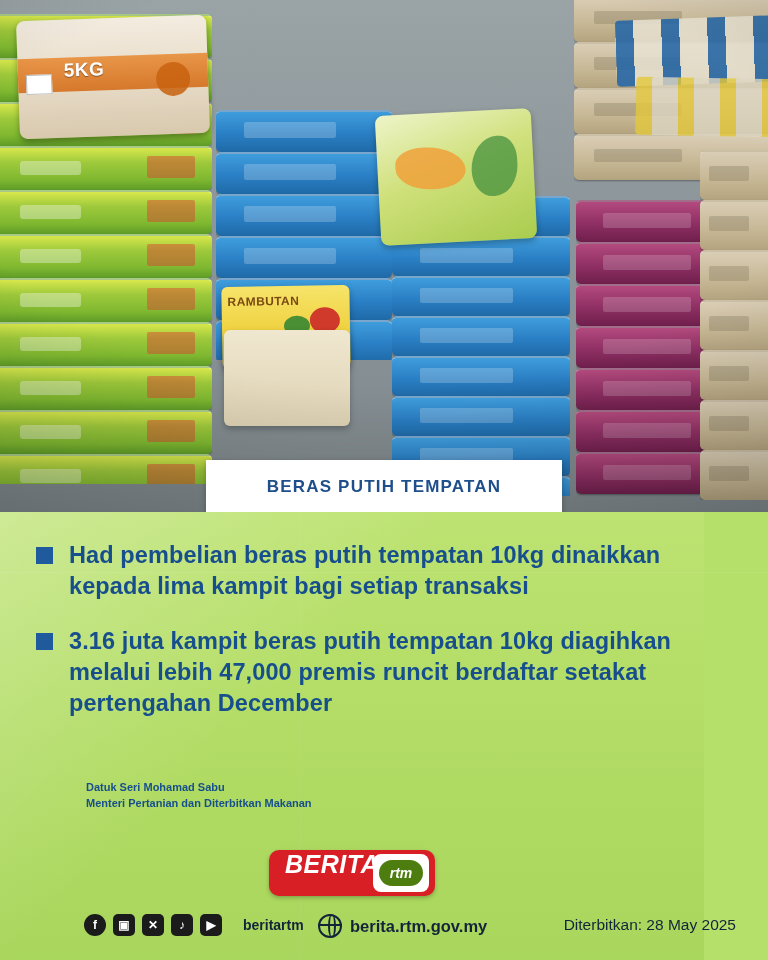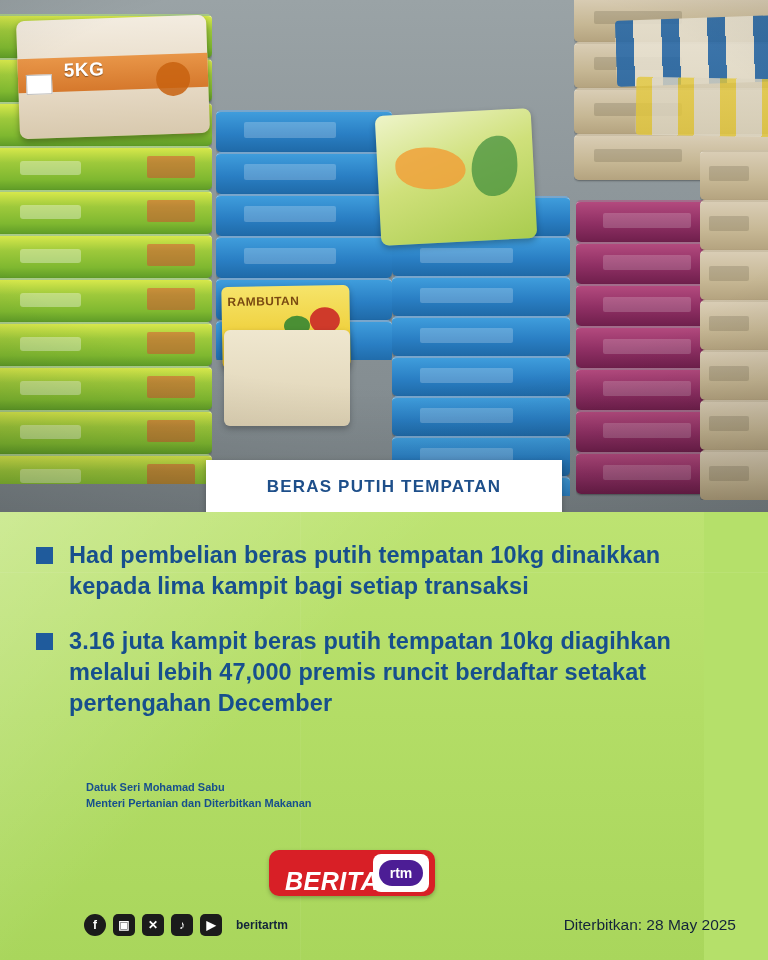--- a/index.html
+++ b/index.html
@@ -205,50 +205,50 @@
   }
 
   
   .logo{
     position:absolute; left:50%; top:338px; transform:translateX(-50%);
     width:166px; height:46px;
   }
   .logo .pill{
     position:absolute; inset:0; background:#d81f26; border-radius:10px;
     box-shadow:0 2px 4px rgba(0,0,0,.25);
-    display:flex; align-items:flex-end;
+    display:flex; align-items:flex-start;
   }
   .logo .berita{
     color:#fff; font-weight:bold; font-size:25px; letter-spacing:.5px;
     margin-left:16px; font-style:italic;
   }
   .logo .badge{
     position:absolute; right:6px; top:4px; width:56px; height:38px;
     background:#fff; border-radius:8px; display:flex; align-items:center;
     justify-content:center;
   }
   .logo .badge .inner{
-    width:44px; height:26px; background:#4c1d95; border-radius:13px;
+    width:44px; height:26px; background:#4d7c0f; border-radius:13px;
     color:#fff; font-size:14px; font-weight:bold; display:flex;
-    align-items:center; justify-content:center; 
+    align-items:center; justify-content:center; font-style:italic;
   }
 
   
   .footer{ position:absolute; left:0; top:392px; width:768px; height:56px; }
   .social{
     position:absolute; left:84px; top:10px; display:flex; align-items:center; gap:7px;
   }
   .sic{
     width:22px; height:22px; border-radius:5px; background:#1b1b1b; color:#fff;
     font-size:12px; display:flex; align-items:center; justify-content:center;
     font-weight:bold;
   }
   .sic.round{ border-radius:50%; }
   .handle{
-    margin-left:7px; color:#13243a; font-size:12px; font-weight:bold;
+    margin-left:14px; color:#13243a; font-size:14px; font-weight:bold;
   }
   .web{
     position:absolute; left:318px; top:10px; display:flex; align-items:center; gap:8px;
   }
   .globe{
     width:24px; height:24px; border-radius:50%; border:2px solid #13243a;
     position:relative;
   }
   .globe::before{
     content:""; position:absolute; left:-2px; top:8px; width:24px; height:0;
@@ -393,18 +393,22 @@
     <div class="footer">
       <div class="social">
         <div class="sic round">f</div>
         <div class="sic">▣</div>
         <div class="sic">✕</div>
         <div class="sic">♪</div>
         <div class="sic">▶</div>
         <div class="handle">beritartm</div>
       </div>
 
+      <div class="web">
+        <div class="globe"></div>
+        <div class="weburl">berita.rtm.gov.my</div>
+      </div>
 
       <div class="pubdate">Diterbitkan: 28 May 2025</div>
     </div>
 
   </div>
 </div>
 
 </body></html>

